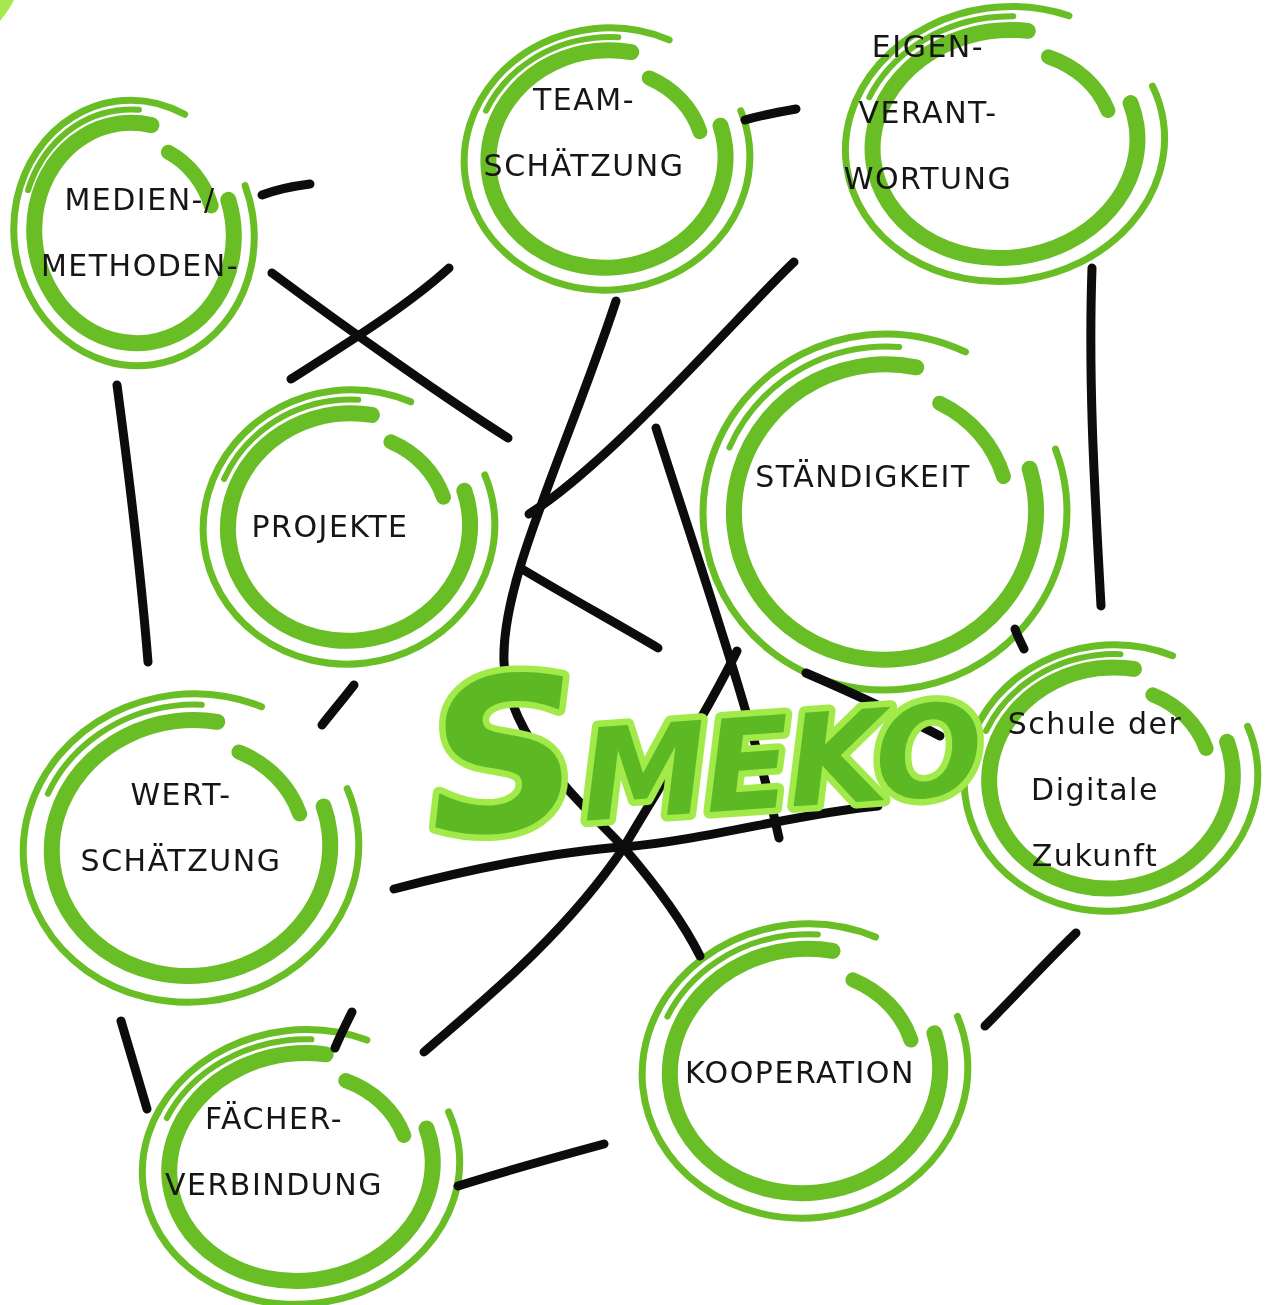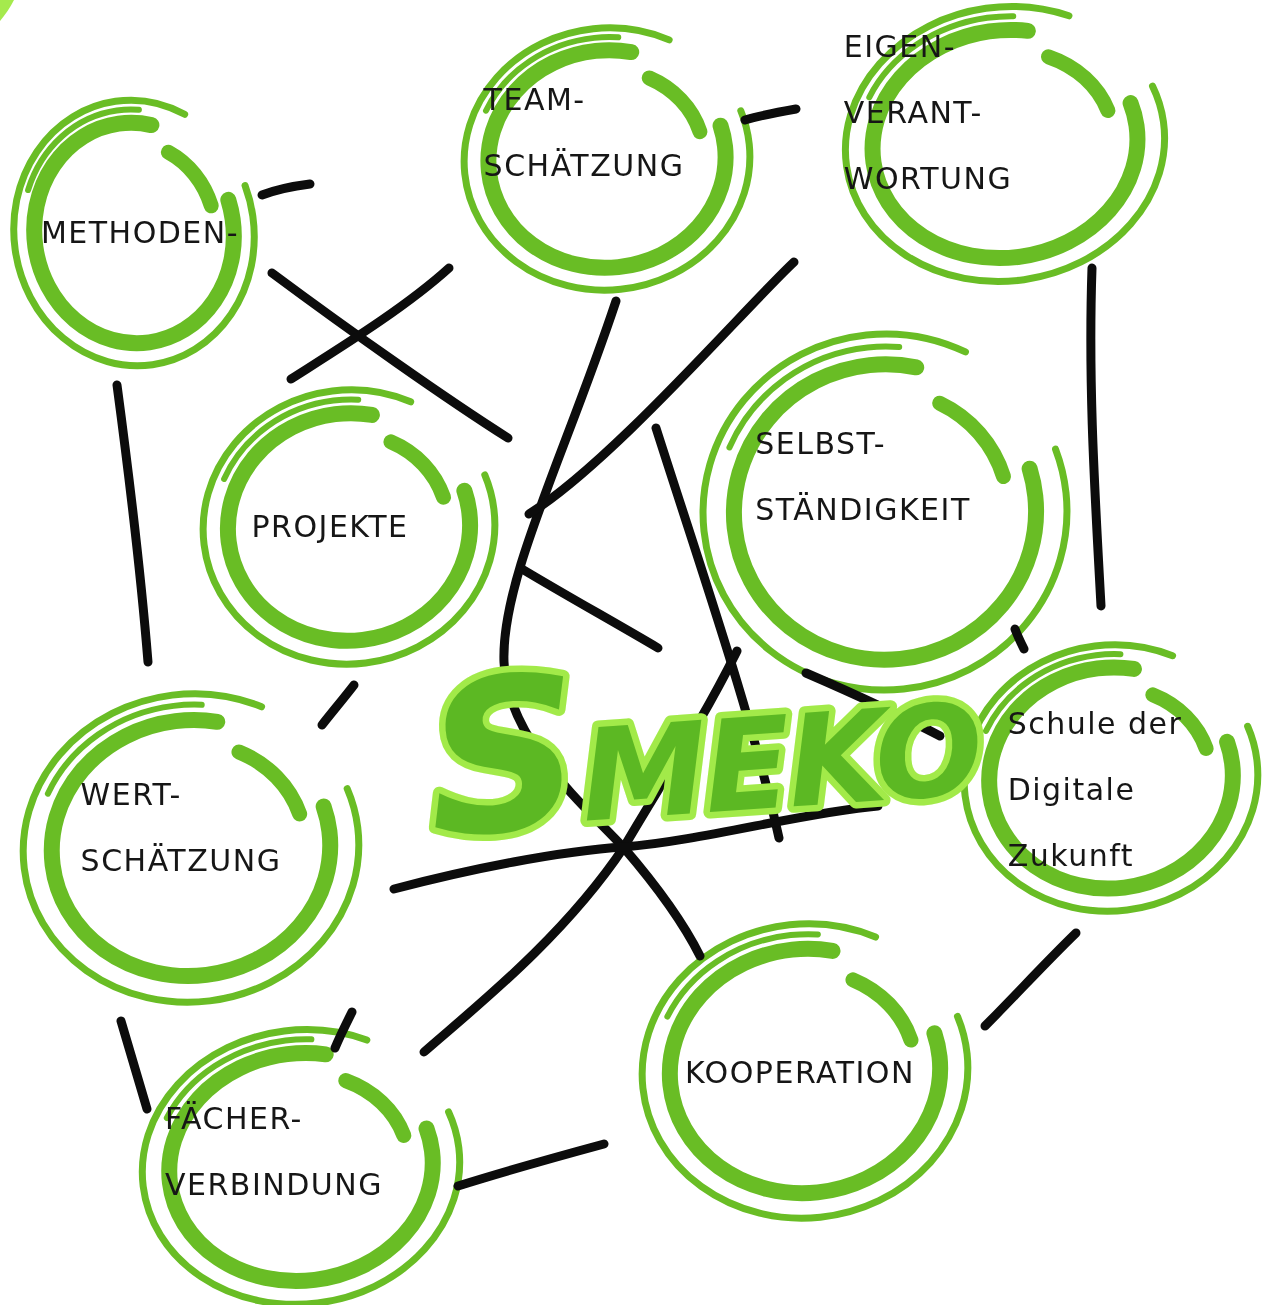--- a/index.html
+++ b/index.html
@@ -3,21 +3,21 @@
 <meta charset="utf-8">
 <style>
   html,body{margin:0;padding:0;}
   body{
     width:1275px;height:1305px;position:relative;background:#ffffff;
     font-family:"DejaVu Sans",sans-serif;overflow:hidden;
   }
   #canvas{position:absolute;left:0;top:0;}
   .node-label{
     position:absolute;transform:translate(-50%,-50%);
-    text-align:left;white-space:nowrap;
+    text-align:center;white-space:nowrap;
     color:#161616;font-size:30px;line-height:66px;letter-spacing:1.5px;
   }
   .node-label span{display:block;}
   .ring ellipse{fill:none;stroke:#69bd25;stroke-linecap:round;}
   .connector{fill:none;stroke:#0c0c0c;stroke-width:9;stroke-linecap:round;}
   #smeko-text{
     font-family:"DejaVu Sans",sans-serif;font-style:italic;font-weight:bold;
     fill:#5cb823;stroke:#a2ea49;stroke-width:13;stroke-linejoin:round;
     paint-order:stroke fill;letter-spacing:-3px;
   }
@@ -108,36 +108,36 @@
     <path class="connector" d="M352,1012 C346,1024 340,1036 335,1048"></path>
   </g>
 
   <text id="smeko-text" x="428" y="818" transform="rotate(-4 680 760)">
     <tspan font-size="212">S</tspan>
     <tspan font-size="127" dy="-4">MEKO</tspan>
   </text>
 </svg>
 
 <div class="node-label" style="left:140px;top:233px">
+  <span>MEDIEN-/</span>
   <span>METHODEN-</span>
 </div>
 <div class="node-label" style="left:584px;top:133px">
   <span>TEAM-</span>
   <span>SCHÄTZUNG</span>
 </div>
 <div class="node-label" style="left:928px;top:113px">
   <span>EIGEN-</span>
   <span>VERANT-</span>
   <span>WORTUNG</span>
 </div>
 <div class="node-label" style="left:330px;top:527px">
   <span>PROJEKTE</span>
 </div>
 <div class="node-label" style="left:863px;top:477px">
-  <span>SELBST-</span>
   <span>STÄNDIGKEIT</span>
 </div>
 <div class="node-label" style="left:181px;top:828px">
   <span>WERT-</span>
   <span>SCHÄTZUNG</span>
 </div>
 <div class="node-label" style="left:1095px;top:790px">
   <span>Schule der</span>
   <span>Digitale</span>
   <span>Zukunft</span>

